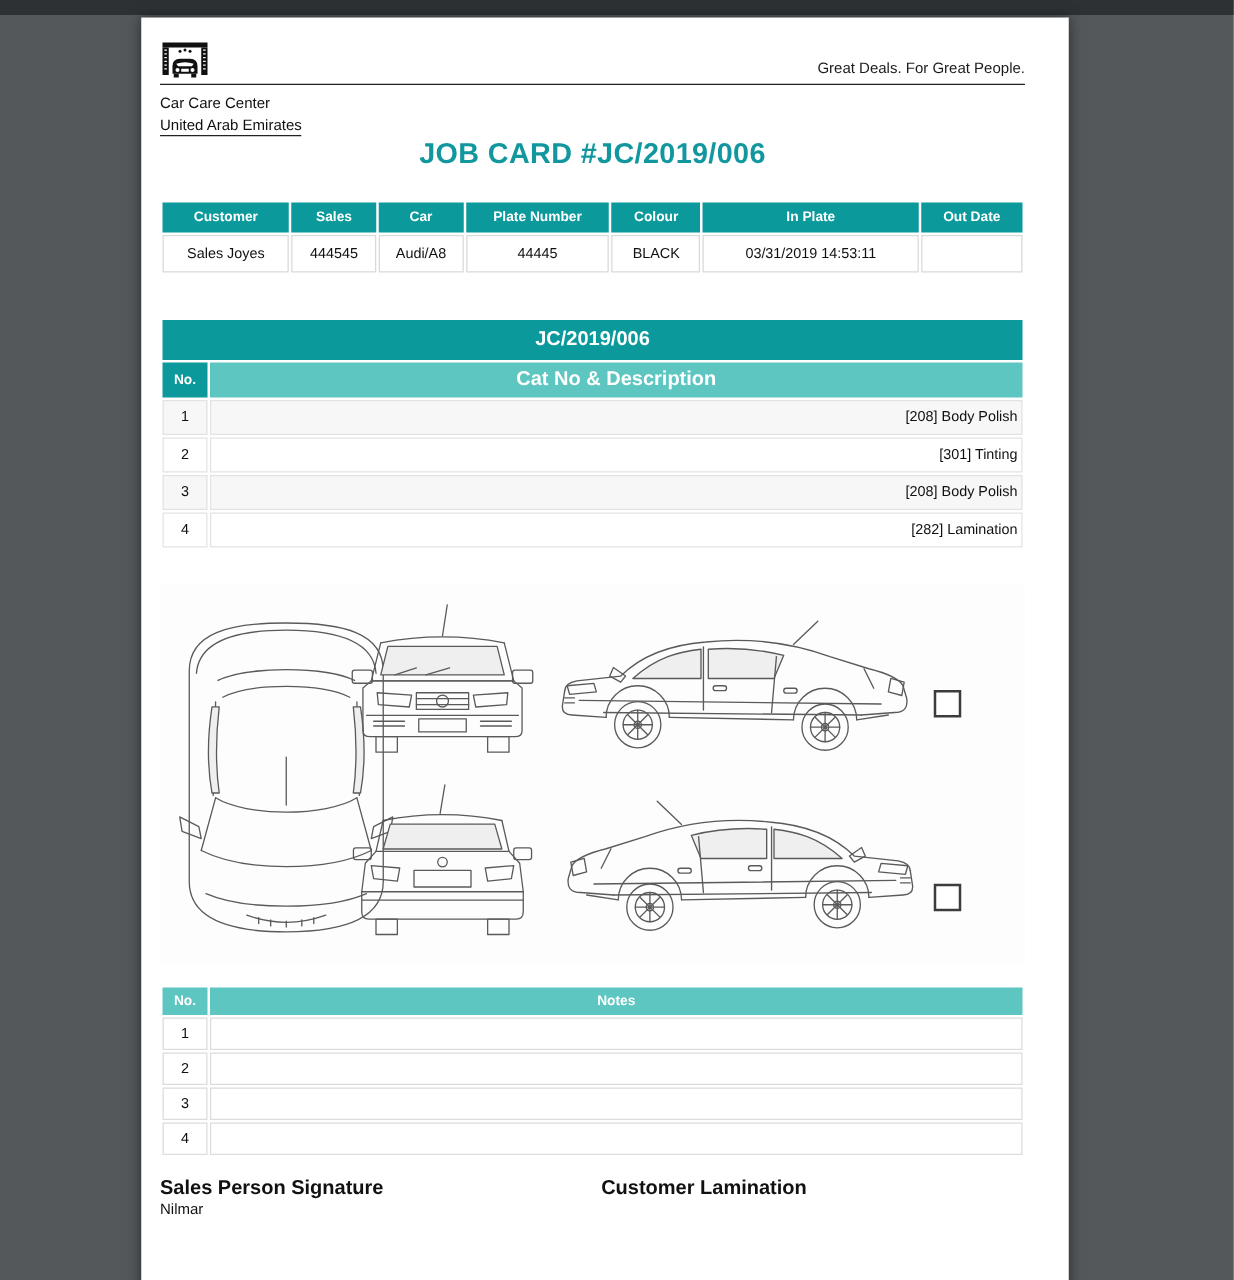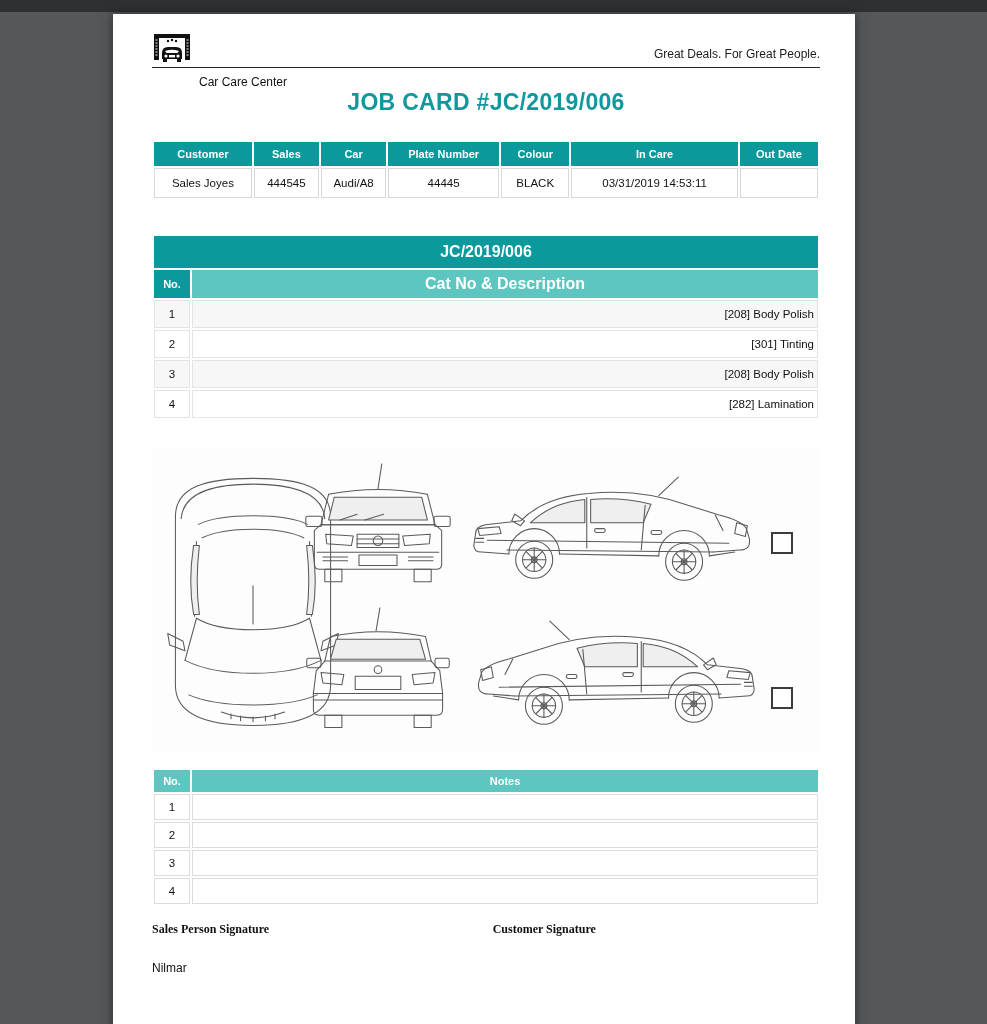--- a/index.html
+++ b/index.html
@@ -3,28 +3,28 @@
 <meta charset="utf-8">
 <style>
   * { box-sizing: border-box; margin: 0; padding: 0; }
   html,body { width: 987px; height: 1024px; overflow: hidden; }
   body { background:#54585b; font-family:"Liberation Sans", sans-serif; }
   .top-strip { height:12px; background:#2d3134; }
   .page {
     position:absolute; left:113px; top:14px; width:742px; height:1120px;
     background:#ffffff; box-shadow:0 0 10px rgba(0,0,0,.5);
   }
-  .content { padding:18px 35px 0 39px; }
+  .content { padding:18px 35px 0 15px; }
 
   
   .brand-line { display:flex; justify-content:space-between; align-items:flex-end;
     border-bottom:1px solid #222; padding-bottom:3px; }
   .logo svg { display:block; }
   .tagline { font-size:12px; color:#1b1b1b; padding-bottom:3px; }
-  .company-name { font-size:12px; color:#111; margin-top:7px;margin-left:47px; }
+  .company-name { font-size:12px; color:#111; margin-top:7px; }
   .company-country { font-size:12px; color:#111; margin-top:4px; display:inline-block;
     border-bottom:1px solid #222; padding-bottom:1px; }
 
   .doc-title { text-align:center; color:#12979f; font-size:23px; font-weight:bold;
     letter-spacing:.3px; }
 
   
   table { width:100%; border-collapse:separate; border-spacing:2px; }
   th { font-weight:bold; color:#fff; }
   .teal-dark { background:#0b999c; }
@@ -60,22 +60,22 @@
 
   .notes-table { margin-top:16px; }
   .notes-table th { font-size:11px; padding:5px 2px; }
   .notes-table .no-head { width:36px; }
   .notes-table td { border:1px solid #dcdcdc; background:#fff; font-size:11.5px;
     color:#111; padding:6px 2px; height:25px; }
   .notes-table td.no-cell { text-align:center; }
 
   .signatures { display:flex; margin-top:16px; }
   .sig-left { width:51%; }
-  .sig-label { font-size:12px; font-weight:bold; color:#111;font-family:Liberation Serif, serif; }
-  .sig-name { font-size:12px; color:#111; margin-top:24px; }
+  .sig-label { font-size:16px; font-weight:bold; color:#111; }
+  .sig-name { font-size:12px; color:#111; margin-top:0; }
 </style>
 </head>
 <body>
 
 <svg width="0" height="0" style="position:absolute">
   <defs>
     <symbol id="car-top" viewBox="0 0 190 268">
       <g class="car-art">
         <path d="M14,46 C14,14 48,6 95,6 C142,6 176,14 176,46 L176,222 C176,254 140,264 95,264 C50,264 14,254 14,222 Z"></path>
         <path d="M20,48 C22,22 52,12 95,12 C138,12 168,22 170,48"></path>
@@ -198,20 +198,21 @@
             <circle cx="14" cy="24" r="1.6" fill="#fff"></circle>
             <circle cx="26" cy="24" r="1.6" fill="#fff"></circle>
             <rect x="17" y="23" width="6" height="2.4" fill="#fff"></rect>
             <rect x="11" y="27" width="4" height="3" fill="#111"></rect>
             <rect x="25" y="27" width="4" height="3" fill="#111"></rect>
           </svg>
         </span>
         <span class="tagline">Great Deals. For Great People.</span>
       </div>
       <div class="company-name">Car Care Center</div>
+      <div><span class="company-country">United Arab Emirates</span></div>
     </div>
 
     <h1 class="doc-title">JOB CARD #JC/2019/006</h1>
 
     <table class="info-table">
       <colgroup>
         <col style="width:15%">
           <col style="width:10%">
           <col style="width:10%">
         <col style="width:17%">
@@ -219,21 +220,21 @@
           <col style="width:25.5%">
           <col style="width:12%">
       </colgroup>
       <thead>
         <tr>
           <th class="teal-dark">Customer</th>
           <th class="teal-dark">Sales</th>
           <th class="teal-dark">Car</th>
           <th class="teal-dark">Plate Number</th>
           <th class="teal-dark">Colour</th>
-          <th class="teal-dark">In Care</th>
+          <th class="teal-dark">In Plate</th>
           <th class="teal-dark">Out Date</th>
         </tr>
       </thead>
       <tbody>
         <tr>
           <td>Sales Joyes</td>
           <td>444545</td>
           <td>Audi/A8</td>
           <td>44445</td>
           <td>BLACK</td>
@@ -319,18 +320,18 @@
         </tr>
       </tbody>
     </table>
 
     <div class="signatures">
       <div class="sig-left">
         <div class="sig-label">Sales Person Signature</div>
         <div class="sig-name">Nilmar</div>
       </div>
       <div class="sig-right">
-        <div class="sig-label">Customer Signature</div>
+        <div class="sig-label">Customer Lamination</div>
       </div>
     </div>
 
   </div>
 </div>
 
 </body></html>

